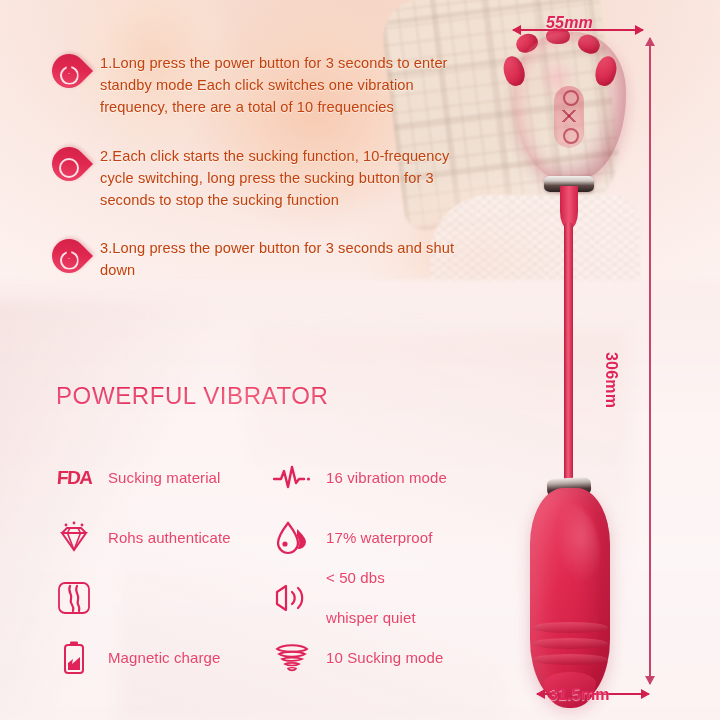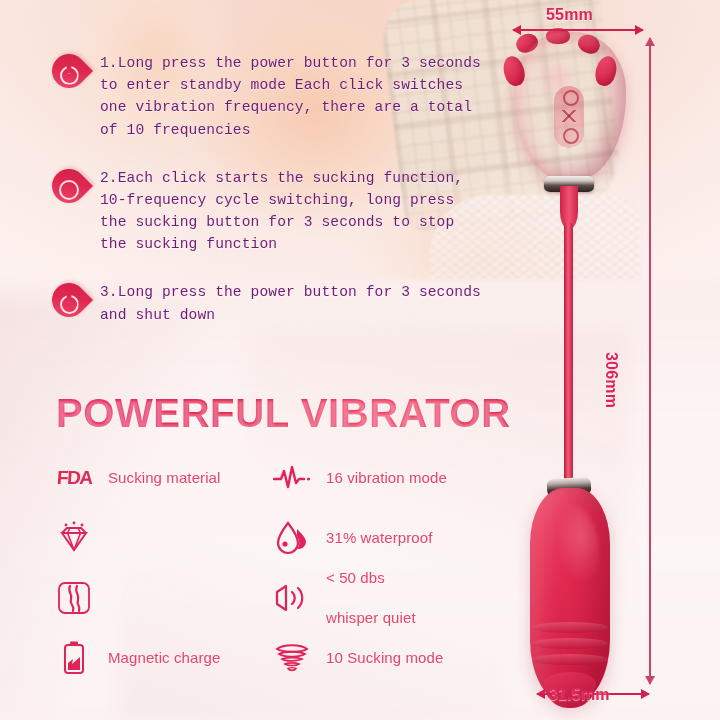--- a/index.html
+++ b/index.html
@@ -108,35 +108,33 @@
     clip-path:polygon(0 0,38% 0,38% 42%,62% 42%,62% 0,100% 0,100% 100%,0 100%);
   }
   .pw-stem{
     position:absolute;left:50%;top:-3px;width:2.2px;height:9px;margin-left:-1.1px;
     background:rgba(255,255,255,.9);border-radius:1px;
   }
   .suck-ring{
     width:16px;height:16px;border:2.4px solid rgba(255,255,255,.85);border-radius:50%;
   }
   .ins-text{
-    color:#701a75;font-size:14.6px;line-height:1.52;letter-spacing:.1px;
+    color:#c2410c;font-size:14.6px;line-height:1.52;letter-spacing:.1px;
     font-weight:500;
     text-shadow:0 1px 1px rgba(255,255,255,.65);
-    font-family:Liberation Mono, monospace;
   }
 
   
   .title{
     position:absolute;left:56px;top:382px;
-    font-size:40px;font-weight:700;letter-spacing:.6px;
+    font-size:24px;font-weight:400;letter-spacing:.6px;
     background:linear-gradient(100deg,#e8245a 0%,#e21f4e 35%,#ef3b62 70%,#e4234f 100%);
     -webkit-background-clip:text;background-clip:text;color:transparent;
     text-shadow:0 2px 3px rgba(255,255,255,.35);
     white-space:nowrap;
-    margin-top:9px;
   }
 
   
   .features{
     position:absolute;left:52px;top:448px;width:440px;
     display:grid;grid-template-columns:218px 222px;grid-auto-rows:60px;
     row-gap:0;column-gap:0;
   }
   .feat{display:flex;align-items:center;}
   .feat .ico{
@@ -240,21 +238,21 @@
     position:absolute;left:44px;top:646px;width:52px;height:36px;
     background:linear-gradient(150deg,#e8355c,#b5123a);
     border-radius:50% 50% 46% 46% / 30% 30% 70% 70%;
   }
 
   
   .dim-label{
     position:absolute;color:#e0245a;font-size:16px;font-weight:600;
     letter-spacing:.2px;text-shadow:0 1px 1px rgba(255,255,255,.6);
   }
-  .dim-top{left:546px;top:6px;}
+  .dim-top{left:546px;top:14px;font-style:italic;}
   .dim-right{
     left:620px;top:352px;transform:rotate(90deg);transform-origin:left top;
   }
   .dim-bottom{left:549px;top:686px;}
 
   .arrow-h{
     position:absolute;height:2px;background:#d31f4e;
   }
   .arrow-h::before,.arrow-h::after{
     content:"";position:absolute;top:-4px;width:0;height:0;
@@ -360,31 +358,32 @@
       <div class="ico">
         <svg width="38" height="38" viewBox="0 0 38 38">
           <path d="M7 14 L19 31 L31 14 Z" fill="none" stroke="#e0245a" stroke-width="2"></path>
           <path d="M7 14 H31 M12.5 14 L19 31 M25.5 14 L19 31 M12.5 14 L15 9 M25.5 14 L23 9" fill="none" stroke="#e0245a" stroke-width="1.6"></path>
           <path d="M7 14 L12 9 H26 L31 14" fill="none" stroke="#e0245a" stroke-width="1.8"></path>
           <circle cx="11" cy="6" r="1.4" fill="#e0245a"></circle>
           <circle cx="19" cy="4" r="1.4" fill="#e0245a"></circle>
           <circle cx="27" cy="6" r="1.4" fill="#e0245a"></circle>
         </svg>
       </div>
+      <div class="lbl">Rohs authenticate</div>
     </div>
 
     <div class="feat">
       <div class="ico">
         <svg width="34" height="38" viewBox="0 0 34 38">
           <path d="M13 4 C13 4 3 17 3 24 a10 10 0 0 0 20 0 C23 17 13 4 13 4 Z" fill="none" stroke="#e0245a" stroke-width="2.2"></path>
           <path d="M22 10 C26 14 31 19 31 23 a7 7 0 0 1 -9 6.6 C25 27 25 22 22 17 Z" fill="#e0245a"></path>
           <circle cx="10" cy="25" r="2.6" fill="#e0245a"></circle>
         </svg>
       </div>
-      <div class="lbl">31% waterproof</div>
+      <div class="lbl">17% waterproof</div>
     </div>
 
     <div class="feat">
       <div class="ico">
         <svg width="36" height="36" viewBox="0 0 36 36">
           <rect x="3" y="3" width="30" height="30" rx="6" fill="none" stroke="#e0245a" stroke-width="1.8"></rect>
           <path d="M14 6 C11 12 17 14 15 19 C13 24 19 25 17 31" fill="none" stroke="#e0245a" stroke-width="2.2" stroke-linecap="round"></path>
           <path d="M21 6 C18 12 24 15 22 20 C20 25 25 26 23 31" fill="none" stroke="#e0245a" stroke-width="2.2" stroke-linecap="round"></path>
         </svg>
       </div>

